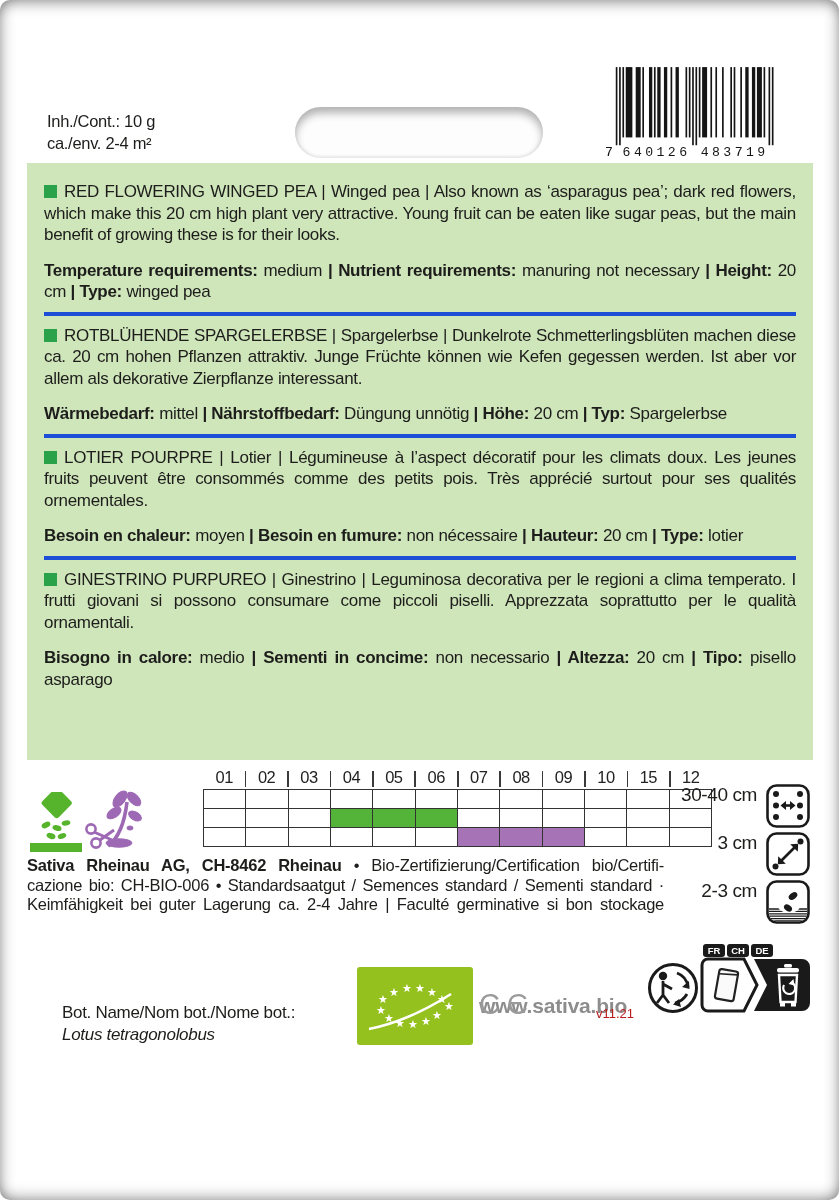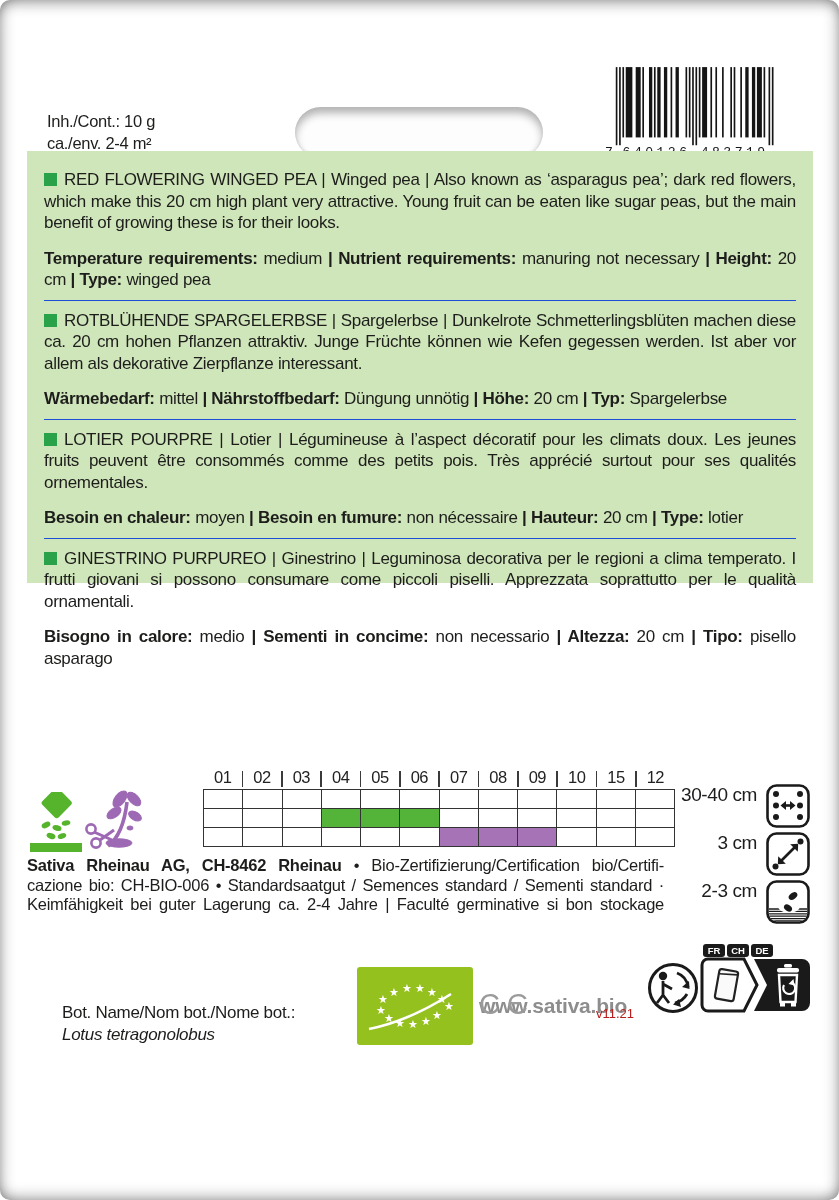--- a/index.html
+++ b/index.html
@@ -9,27 +9,27 @@
                    inset 0 -12px 14px -9px rgba(0,0,0,.34),
                    inset 12px 0 14px -10px rgba(0,0,0,.30),
                    inset -12px 0 14px -10px rgba(0,0,0,.30);}
   b{font-weight:bold;}
   
   .qty{position:absolute;left:35px;top:110px;font-size:16.5px;line-height:22px;letter-spacing:-.3px;margin-left:12px;}
   .euro-slot{position:absolute;left:295px;top:107px;width:248px;height:51px;border-radius:26px;background:#fdfdfd;
              box-shadow:inset 0 6px 8px rgba(0,0,0,.30), inset 0 -2px 3px rgba(0,0,0,.07);}
   .barcode{position:absolute;left:606px;top:66px;}
   
-  .panel{position:absolute;left:27px;top:151px;width:786px;height:432px;background:#cfe5ba;box-sizing:border-box;padding:12px 17px 0 17px;}
+  .panel{position:absolute;left:27px;top:163px;width:786px;height:597px;background:#cfe5ba;box-sizing:border-box;padding:12px 17px 0 17px;}
   .sect{padding:6px 0 9px 0;font-size:17px;line-height:21.5px;letter-spacing:-.3px;text-align:justify;}
-  .sect + .sect{border-top:1px solid #1d4ed8;padding-top:9px;}
+  .sect + .sect{border-top:4px solid #1d4ed8;padding-top:9px;}
   .bullet{display:inline-block;width:13px;height:13px;background:#29a24a;margin-right:7px;vertical-align:-1px;}
   .specs{margin-top:14px;}
   
-  .cal{position:absolute;left:203px;top:768px;width:472px;}
+  .cal{position:absolute;left:203px;top:768px;width:509px;}
   .cal-head{display:grid;grid-template-columns:repeat(12,1fr);height:21px;}
   .cal-h{position:relative;text-align:center;font-size:16.5px;letter-spacing:-.5px;color:#222;}
   .cal-h:not(:last-child)::after{content:"";position:absolute;right:-1px;top:3px;bottom:2px;width:1.6px;background:#3a3a3a;}
   .cal-grid{display:grid;grid-template-columns:repeat(12,1fr);grid-auto-rows:19px;border-top:1.8px solid #333;border-left:1.8px solid #333;}
   .cal-cell{border-right:1.8px solid #333;border-bottom:1.8px solid #333;}
   .icon-abs{position:absolute;}
   
   .space-row{position:absolute;right:29px;display:flex;gap:9px;}
   .space-label{font-size:19px;letter-spacing:-.4px;white-space:nowrap;}
   

